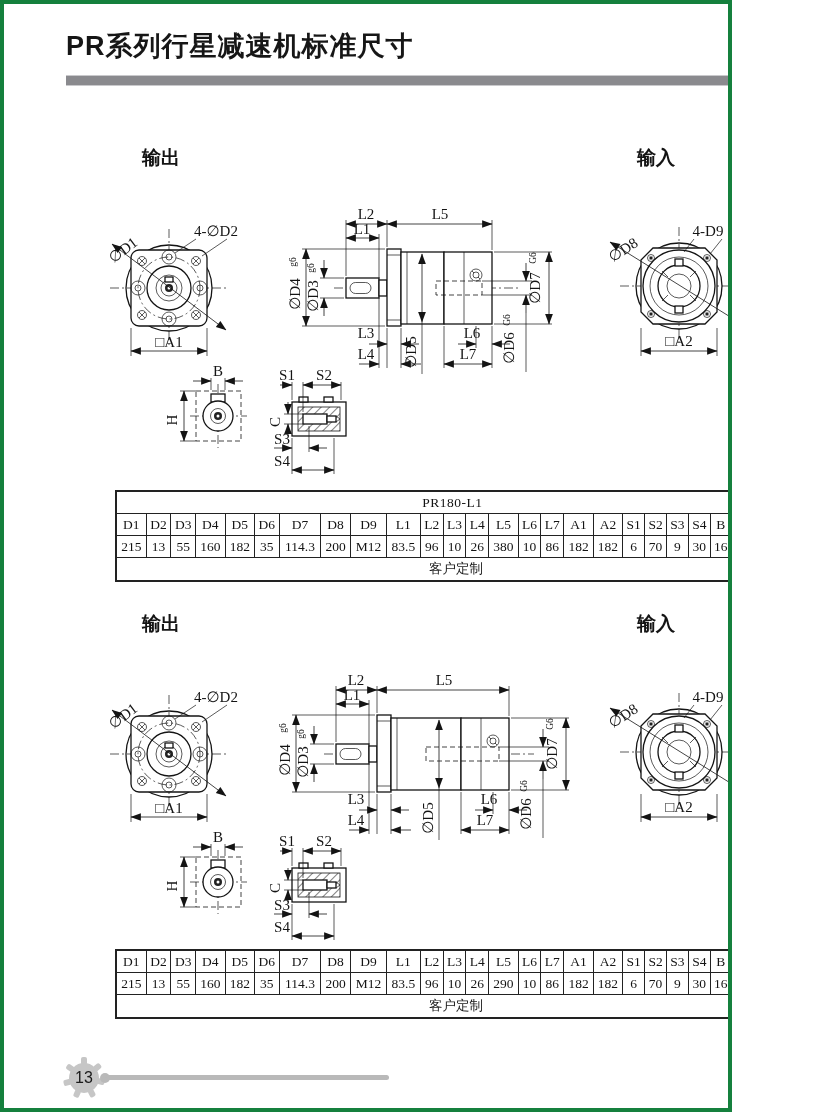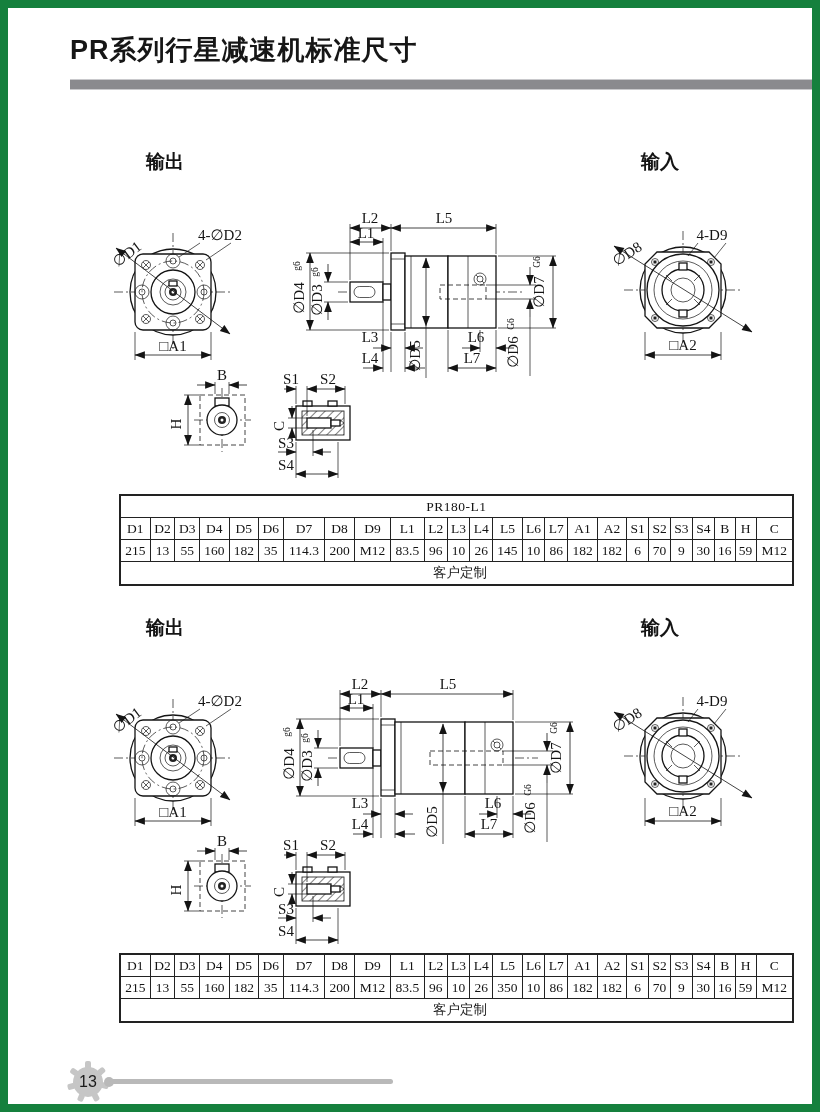--- a/index.html
+++ b/index.html
@@ -1,18 +1,18 @@
 <!DOCTYPE html>
 <html><head>
 <meta charset="utf-8">
 <style>
   html,body{margin:0;padding:0;background:#fff;}
   .page{
-    position:relative;width:820px;height:1112px;box-sizing:border-box;
-    background:#fff;border:8px solid #15803d;overflow:hidden;
+    position:relative;width:732px;height:1112px;box-sizing:border-box;
+    background:#fff;border:4px solid #15803d;overflow:hidden;
     font-family:"Liberation Sans",sans-serif;
   }
   .page-title{
     position:absolute;left:62px;top:24px;margin:0;
     font-size:27px;font-weight:bold;color:#161616;letter-spacing:1px;
     font-family:"Liberation Sans",sans-serif;
   }
   .title-rule{
     position:absolute;left:62px;top:71px;right:0;height:9px;
     background:#8a8a8e;border-top:1px solid #c9c9cc;border-bottom:1px solid #c9c9cc;
@@ -329,21 +329,21 @@
           <td>160</td>
           <td>182</td>
           <td>35</td>
           <td>114.3</td>
           <td>200</td>
           <td>M12</td>
           <td>83.5</td>
           <td>96</td>
           <td>10</td>
           <td>26</td>
-          <td>145</td>
+          <td>380</td>
           <td>10</td>
           <td>86</td>
           <td>182</td>
           <td>182</td>
           <td>6</td>
           <td>70</td>
           <td>9</td>
           <td>30</td>
           <td>16</td>
           <td>59</td>
@@ -604,21 +604,21 @@
           <td>160</td>
           <td>182</td>
           <td>35</td>
           <td>114.3</td>
           <td>200</td>
           <td>M12</td>
           <td>83.5</td>
           <td>96</td>
           <td>10</td>
           <td>26</td>
-          <td>350</td>
+          <td>290</td>
           <td>10</td>
           <td>86</td>
           <td>182</td>
           <td>182</td>
           <td>6</td>
           <td>70</td>
           <td>9</td>
           <td>30</td>
           <td>16</td>
           <td>59</td>

